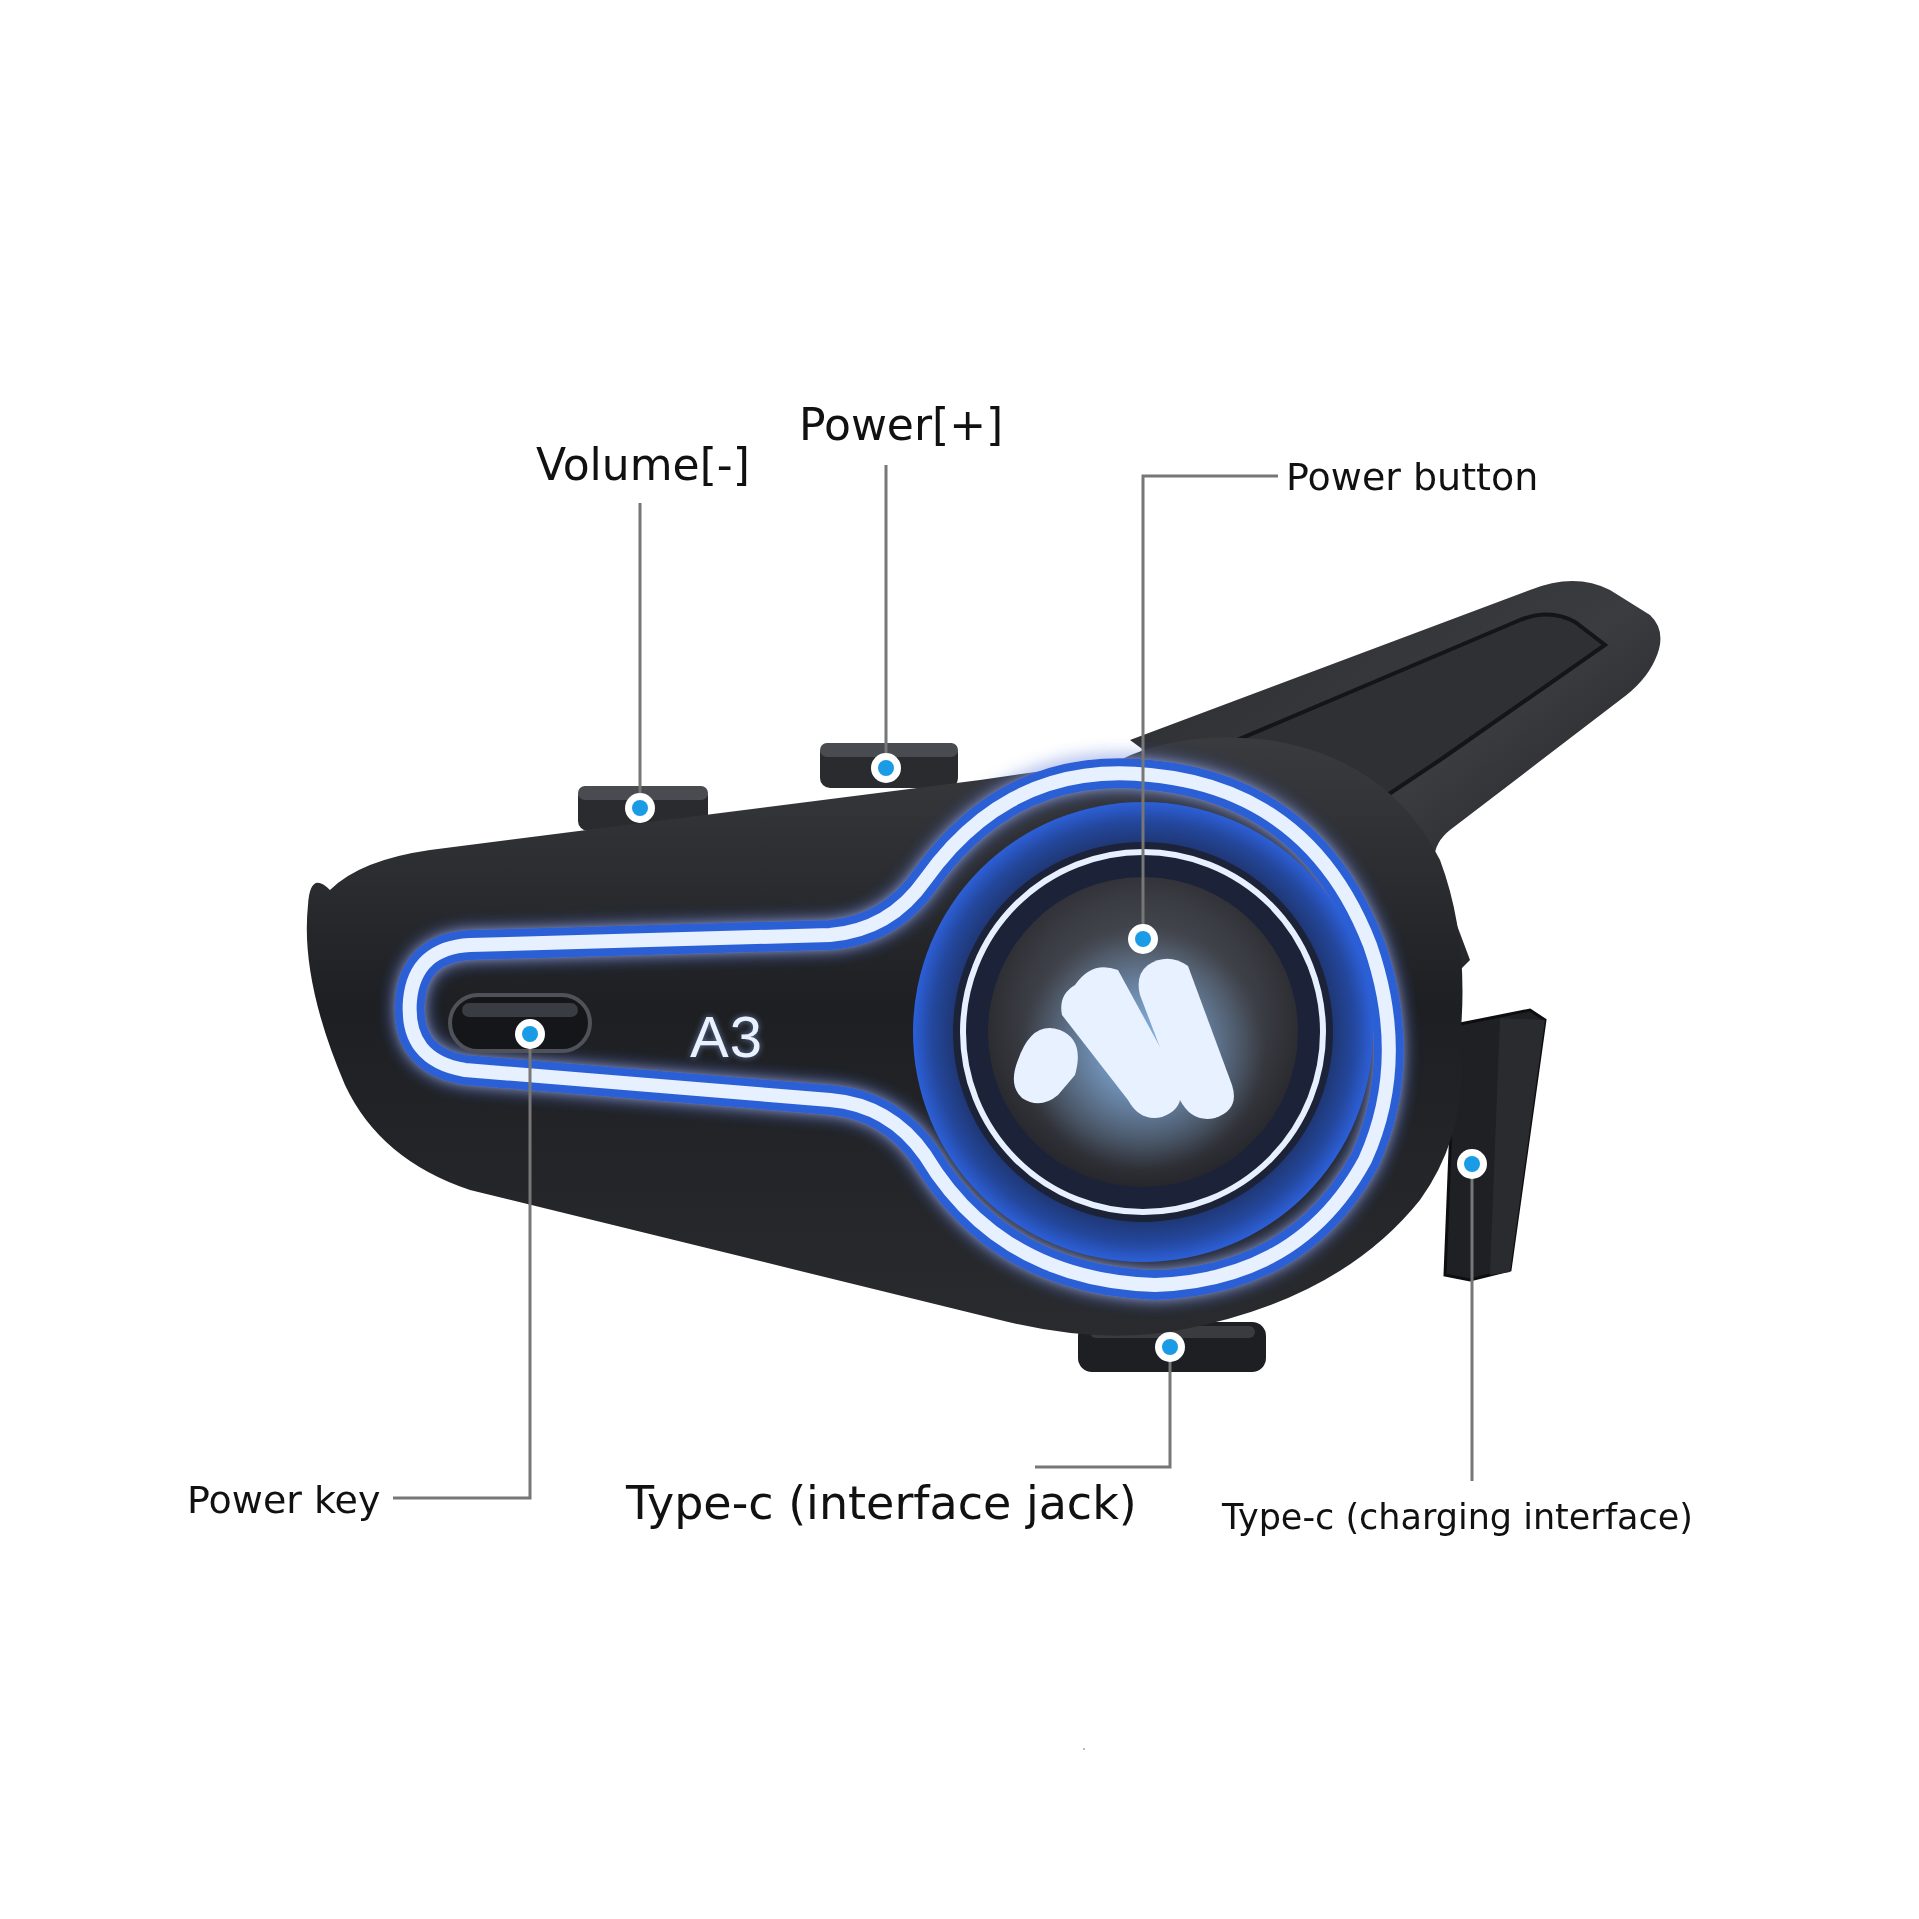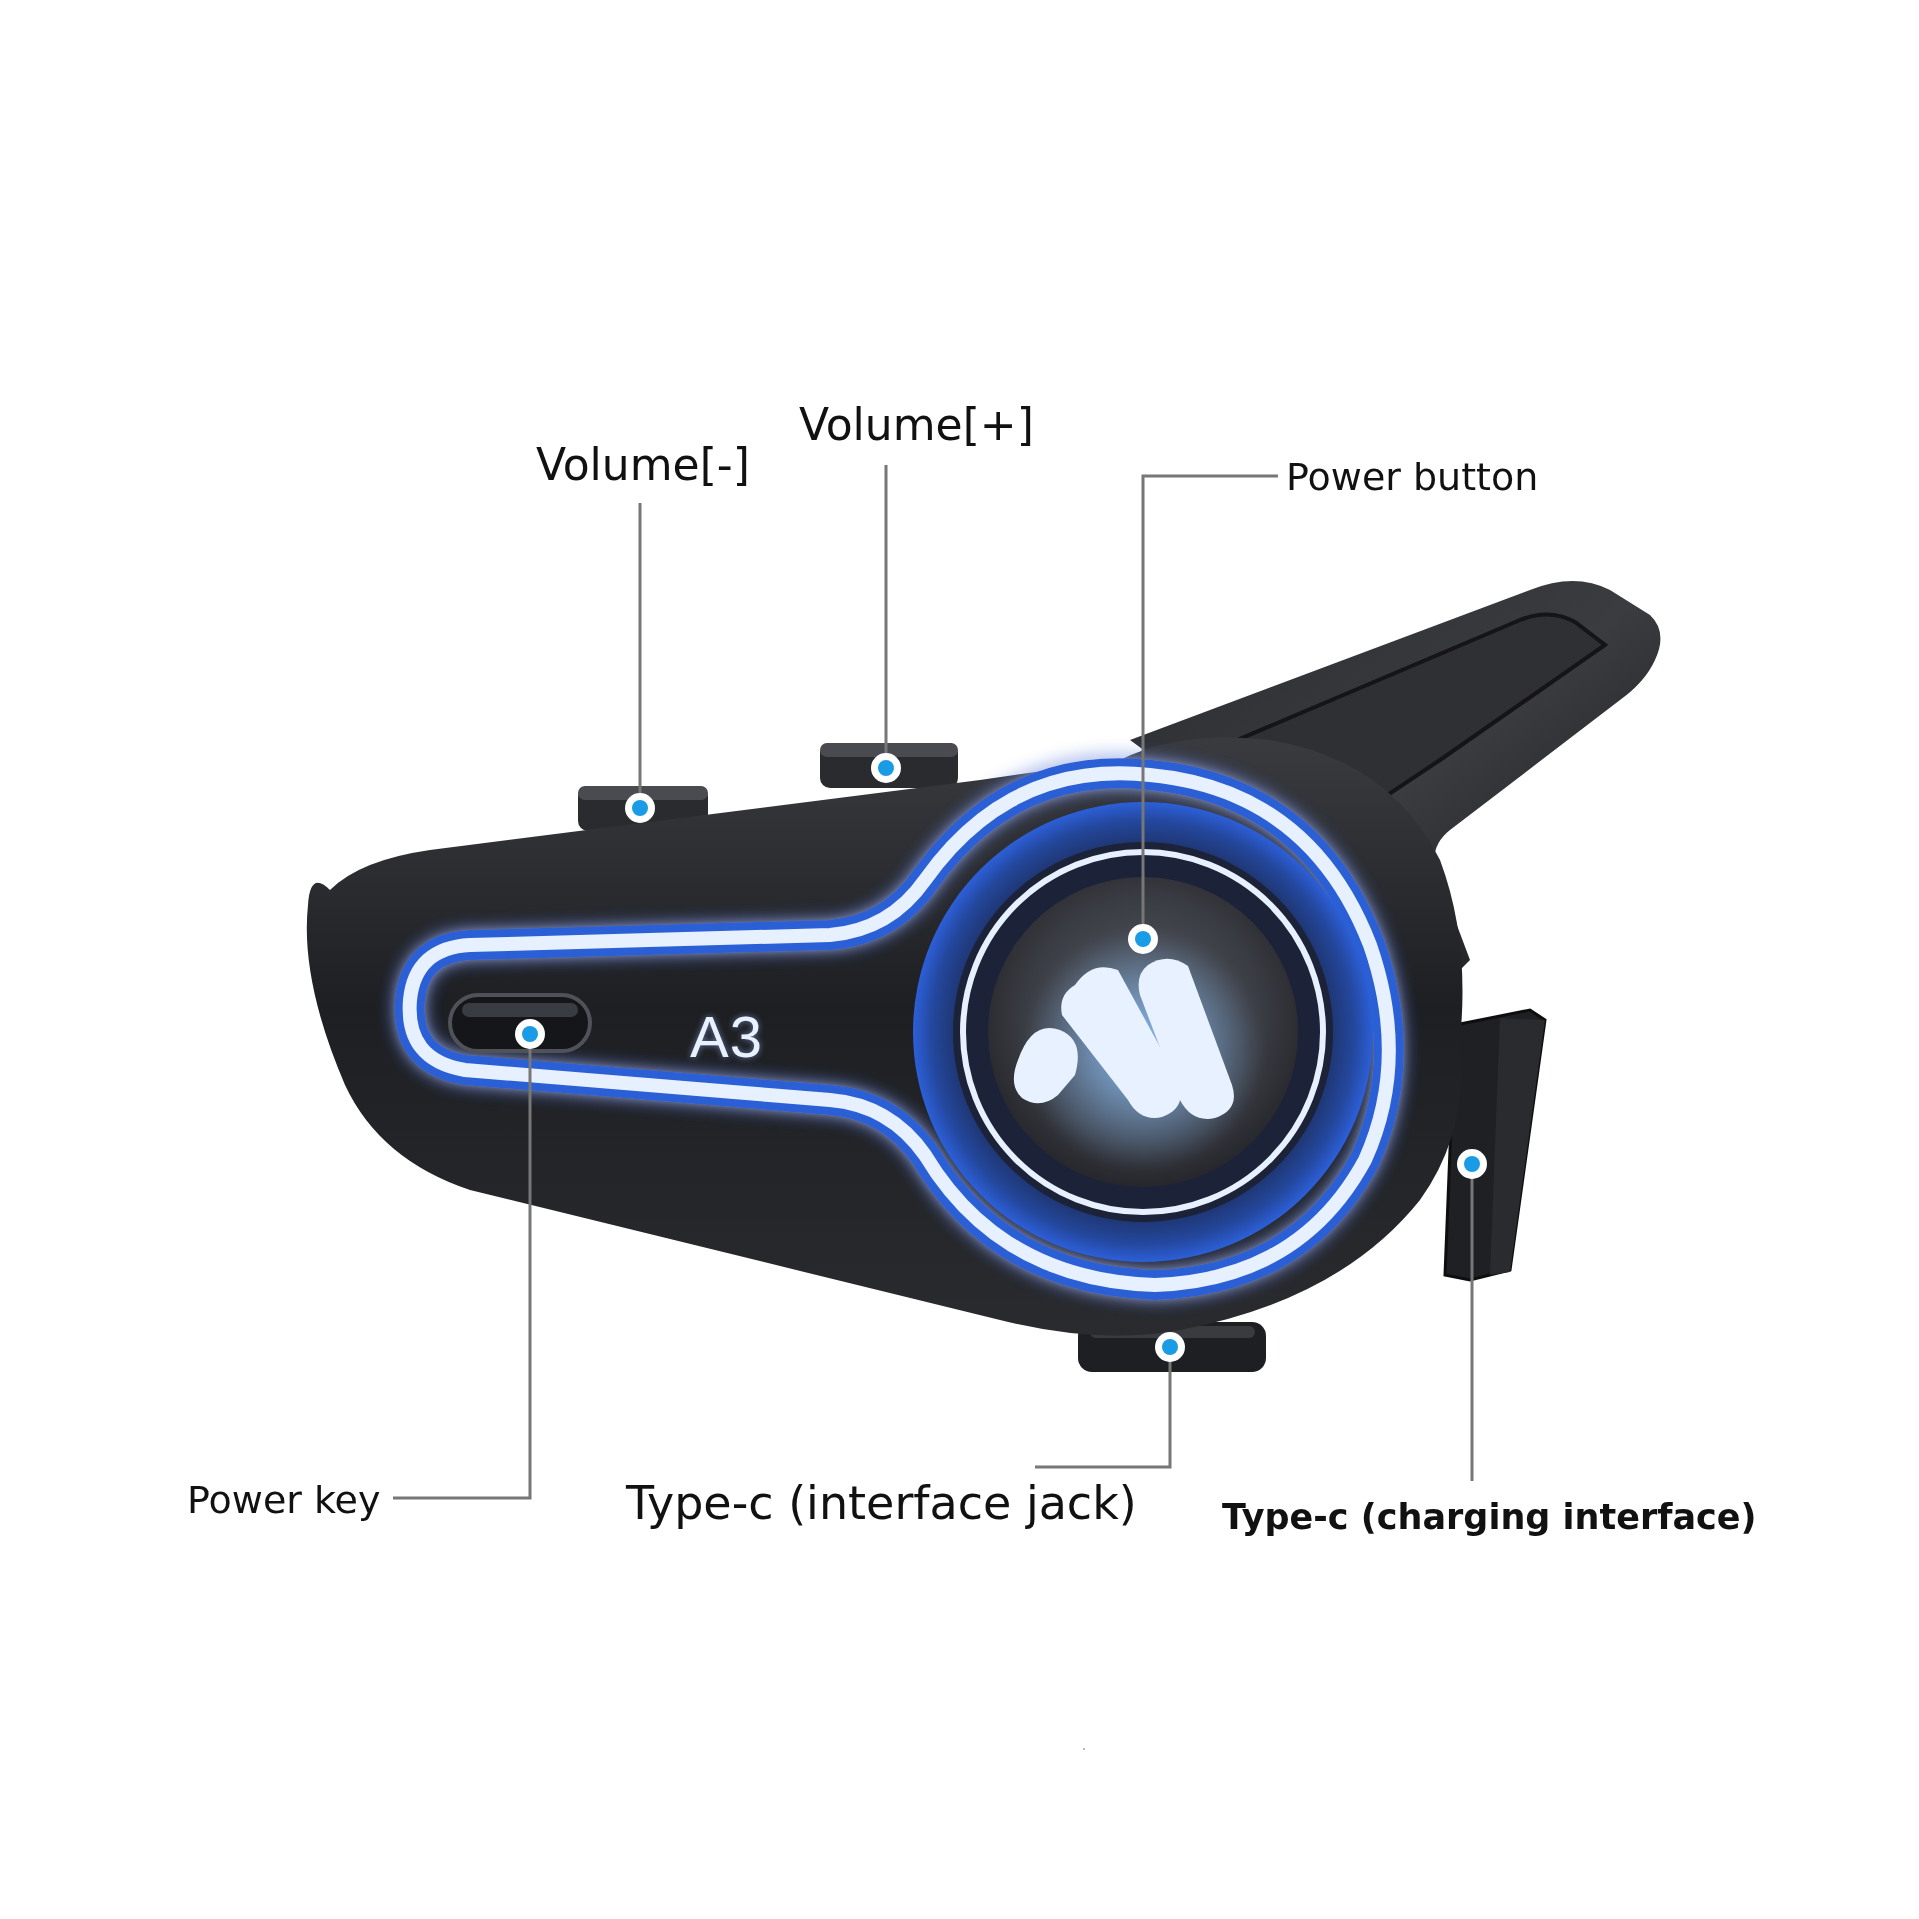--- a/index.html
+++ b/index.html
@@ -6,21 +6,21 @@
     body { width: 1919px; height: 1919px; position: relative; overflow: hidden;
            font-family: "DejaVu Sans", "Liberation Sans", sans-serif; color: #111; }
     .stage { position: absolute; left: 0; top: 0; width: 1919px; height: 1919px; }
     svg.device { position: absolute; left: 0; top: 0; }
     .label { position: absolute; white-space: nowrap; color: #111; line-height: 1; }
     .lbl-vol-minus { left: 536px; top: 443px; font-size: 44px; text-align: right; }
     .lbl-vol-plus  { left: 799px; top: 403px; font-size: 44px; }
     .lbl-power     { left: 1286px; top: 458px; font-size: 38px; }
     .lbl-mode      { left: 187px;  top: 1481px; font-size: 38px; }
     .lbl-hp        { left: 626px;  top: 1480px; font-size: 46px; }
-    .lbl-charge    { left: 1222px; top: 1500px; font-size: 35px; font-weight: bold; }
+    .lbl-charge    { left: 1222px; top: 1500px; font-size: 35px; }
     .model-text { position: absolute; left: 690px; top: 1003px; font-size: 58px; color: #e9f1ff;
                   font-family: Liberation Sans, sans-serif; letter-spacing: 1px;
                   text-shadow: 0 0 6px rgba(140,180,255,0.6); }
     .hotspot { position: absolute; width: 30px; height: 30px; margin-left: -15px; margin-top: -15px;
                border-radius: 50%; background: #ffffff; box-sizing: border-box; cursor: pointer; }
     .hotspot::after { content: ""; position: absolute; left: 7px; top: 7px; width: 16px; height: 16px;
                       border-radius: 50%; background: #1a9be6; }
     .tiny-dot { position: absolute; left: 1083px; top: 1748px; width: 2px; height: 2px; background:#bbb; }
   </style>
 </head>
@@ -133,20 +133,20 @@
   <div class="model-text">A3</div>
 
   <div class="hotspot" style="left:640px; top:808px;"></div>
   <div class="hotspot" style="left:886px; top:768px;"></div>
   <div class="hotspot" style="left:1143px; top:939px;"></div>
   <div class="hotspot" style="left:530px; top:1034px;"></div>
   <div class="hotspot" style="left:1170px; top:1347px;"></div>
   <div class="hotspot" style="left:1472px; top:1164px;"></div>
 
   <div class="label lbl-vol-minus">Volume[-]</div>
-  <div class="label lbl-vol-plus">Volume[+]</div>
+  <div class="label lbl-vol-plus">Power[+]</div>
   <div class="label lbl-power">Power button</div>
   <div class="label lbl-mode">Power key</div>
   <div class="label lbl-hp">Type-c (interface jack)</div>
   <div class="label lbl-charge">Type-c (charging interface)</div>
 
   <div class="tiny-dot"></div>
 </div>
 
 </body></html>

